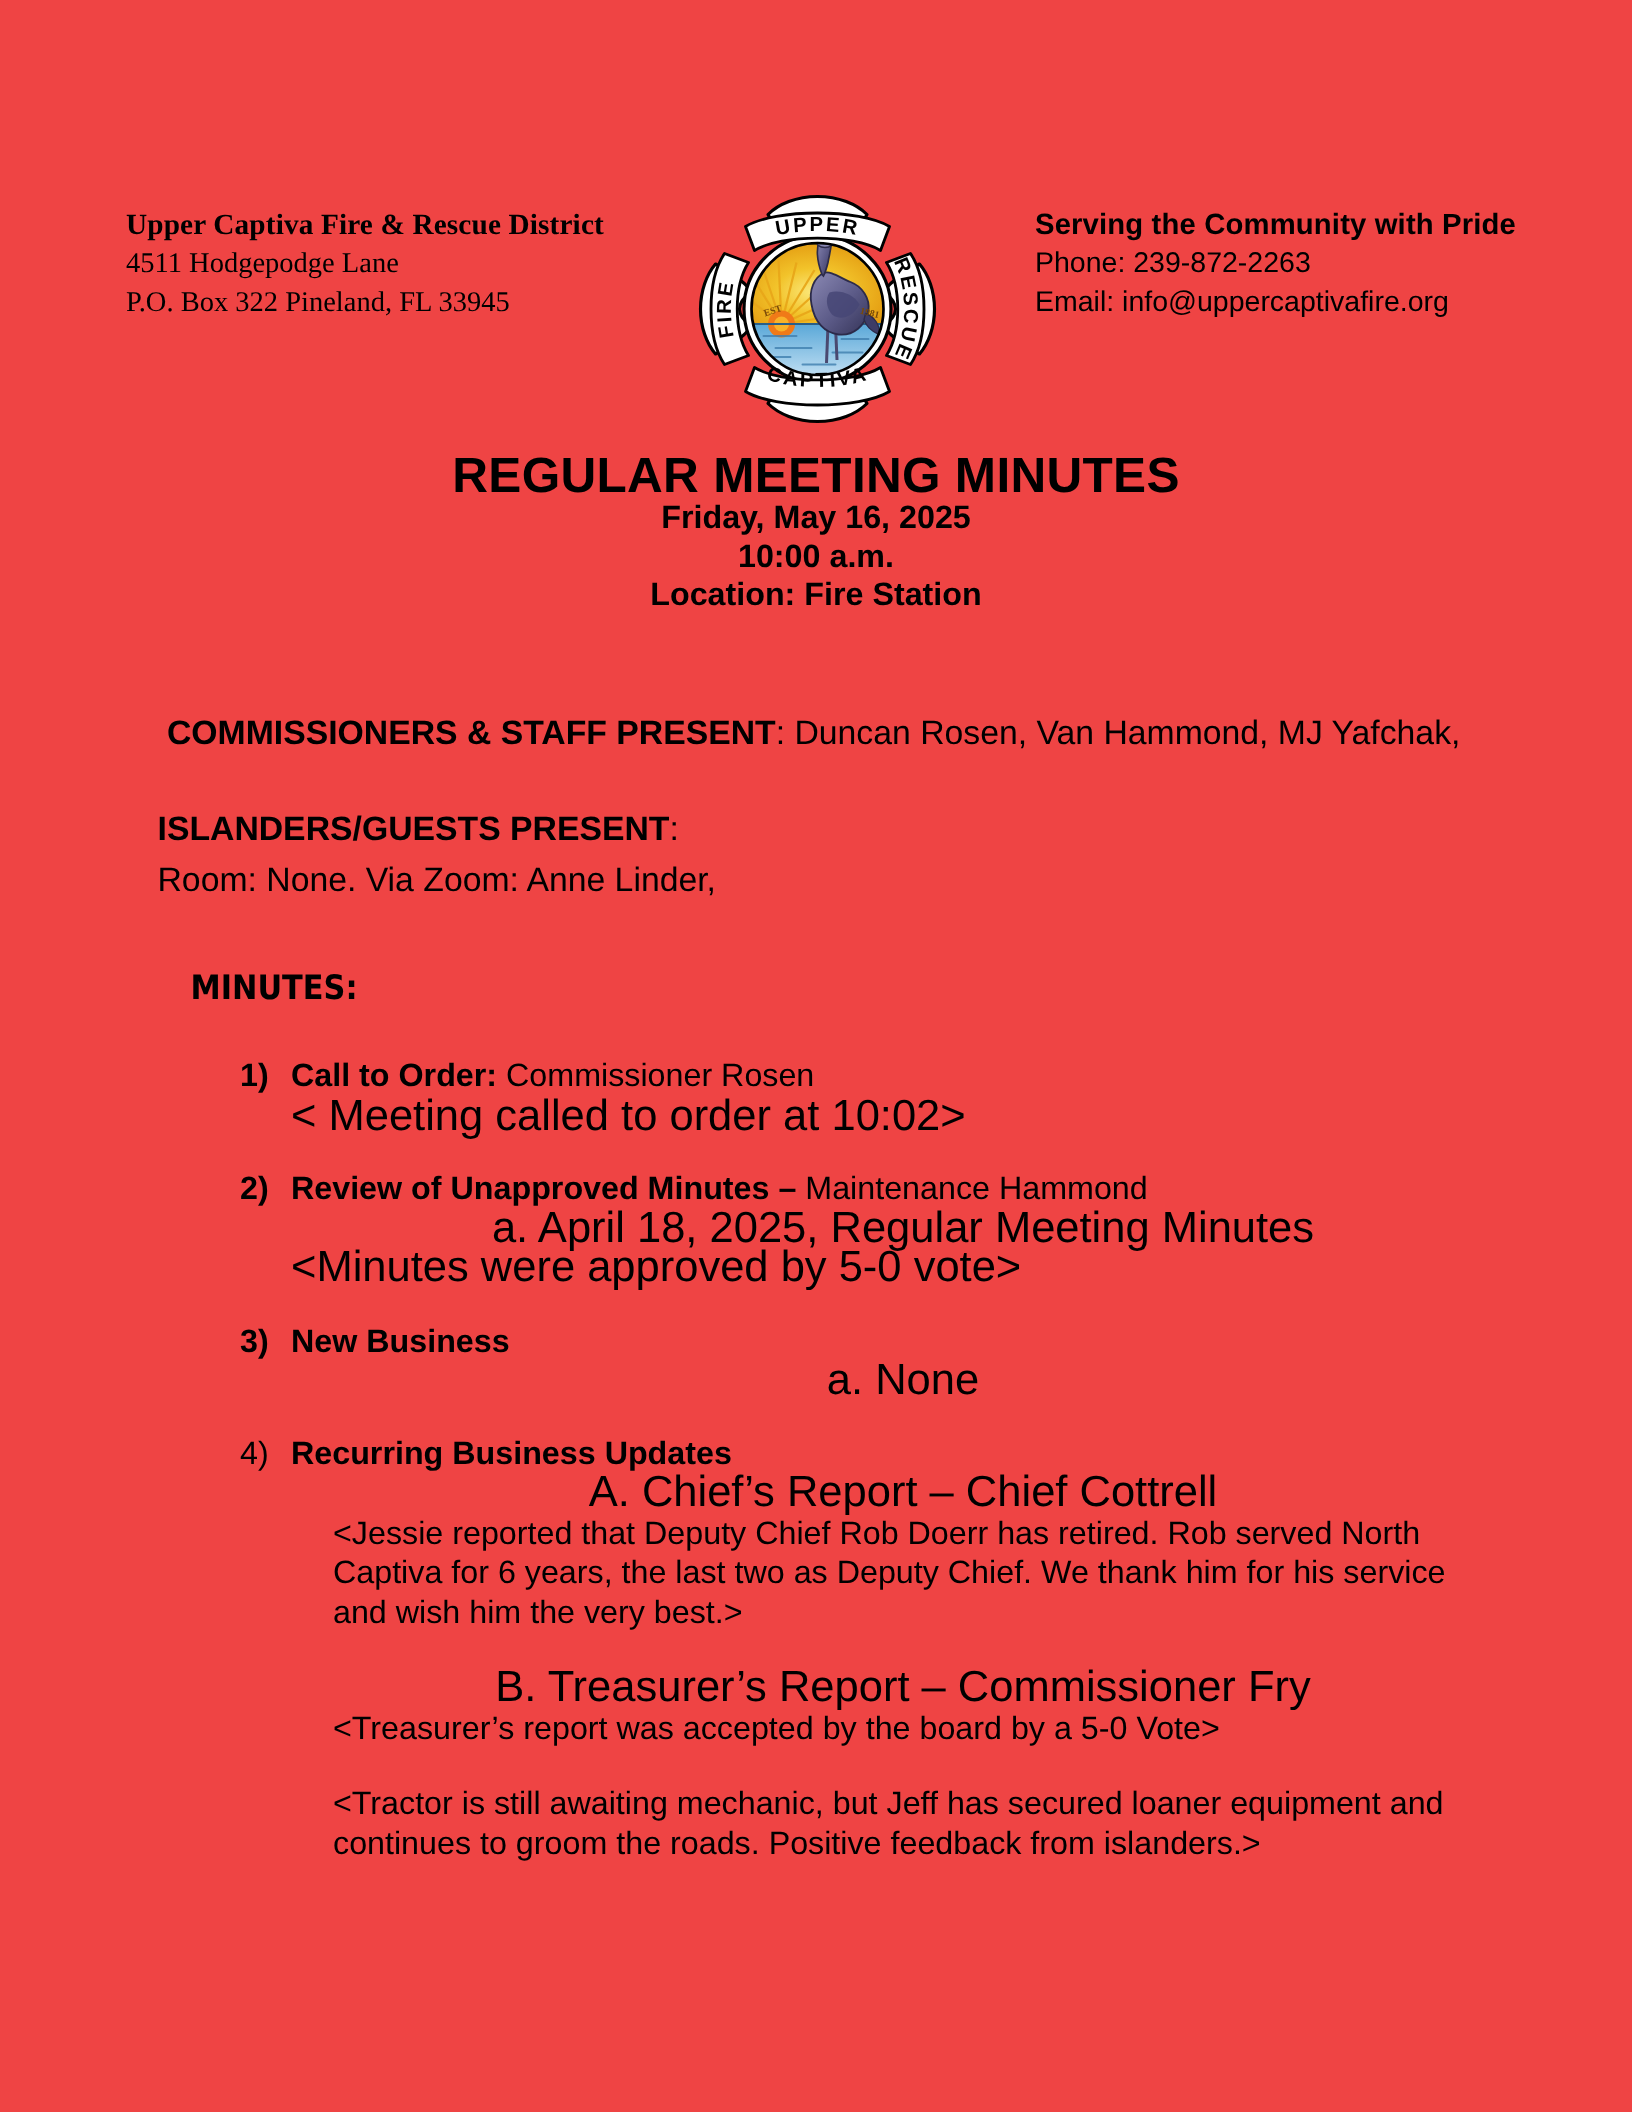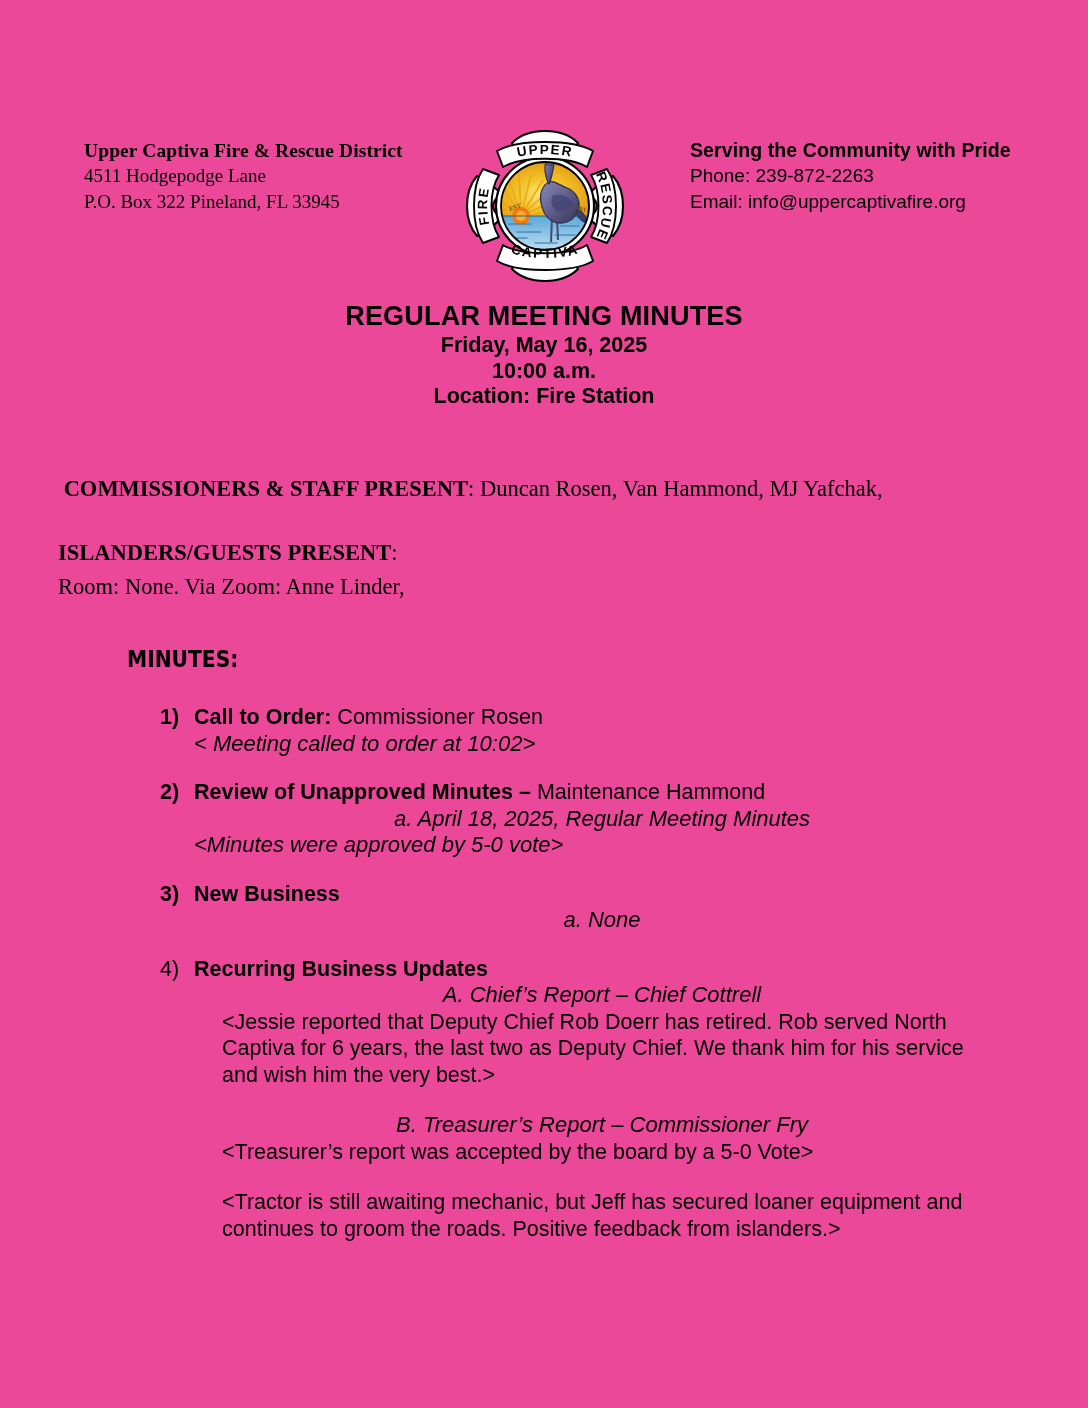--- a/index.html
+++ b/index.html
@@ -13,21 +13,21 @@
     height: 1408px;
     position: relative;
     font-family: "Liberation Sans", sans-serif;
     color: #000000;
     overflow: hidden;
   }
   .page {
     position: relative;
     width: 1088px;
     height: 1408px;
-    background: #ec4899;
+    background: #ef4444;
   }
 
   
   .letterhead {
     position: absolute;
     top: 138px;
     left: 0;
     width: 1088px;
     height: 155px;
   }
@@ -70,45 +70,45 @@
 
   
   .title-block {
     position: absolute;
     top: 300px;
     left: 0;
     width: 1088px;
     text-align: center;
   }
   .doc-title {
-    font-size: 27px;
+    font-size: 33px;
     font-weight: bold;
     line-height: 33px;
     letter-spacing: 0.2px;
   }
   .doc-sub {
     font-size: 21.5px;
     line-height: 25.5px;
     font-weight: bold;
   }
 
   
   .body-area {
     position: absolute;
     top: 472px;
     left: 0;
     width: 1088px;
   }
   
   .cal {
-    font-family: Liberation Serif, serif;
+    font-family: Liberation Sans, sans-serif;
     font-stretch: condensed;
     font-size: 22.5px;
     line-height: 34px;
-    margin-left: 58px;
+    margin-left: 105px;
     width: 880px;
   }
   .cal b { font-weight: bold; }
   .gap-md { height: 30px; }
   .gap-lg { height: 40px; }
 
   .minutes-head {
     font-family: "DejaVu Sans Condensed", "Liberation Sans Narrow", "Liberation Sans", sans-serif;
     font-stretch: condensed;
     font-size: 22.5px;
@@ -134,23 +134,22 @@
   }
   .item .num.plain { font-weight: normal; }
   .item .itext {
     margin-left: 34px;
   }
   .item .itext b { font-weight: bold; }
 
   .subline {
     margin-left: 194px;
     width: 790px;
-    font-size: 22px;
+    font-size: 29px;
     line-height: 26.5px;
-    font-style: italic;
   }
   .subline.sub2 {
     margin-left: 222px;
     width: 760px;
     text-align: center;
   }
   .para {
     margin-left: 222px;
     width: 742px;
     font-size: 21.5px;

